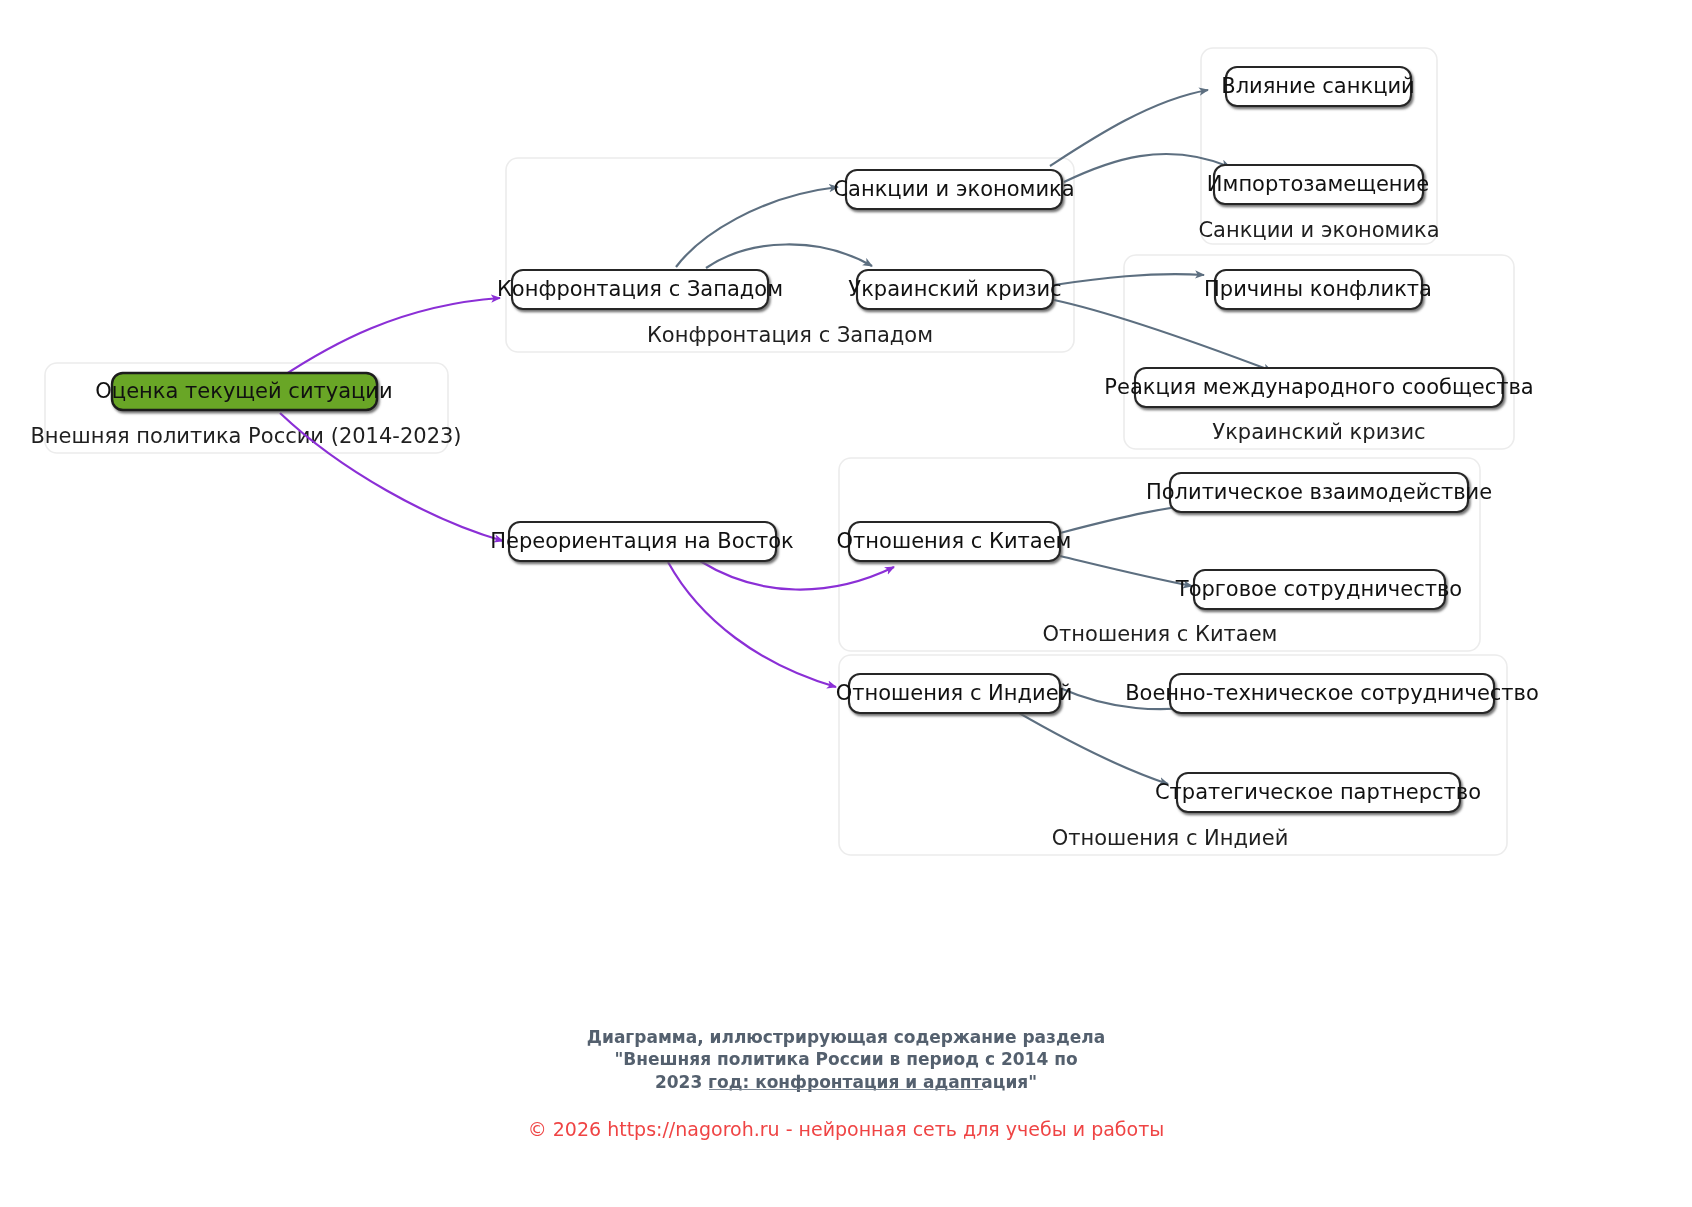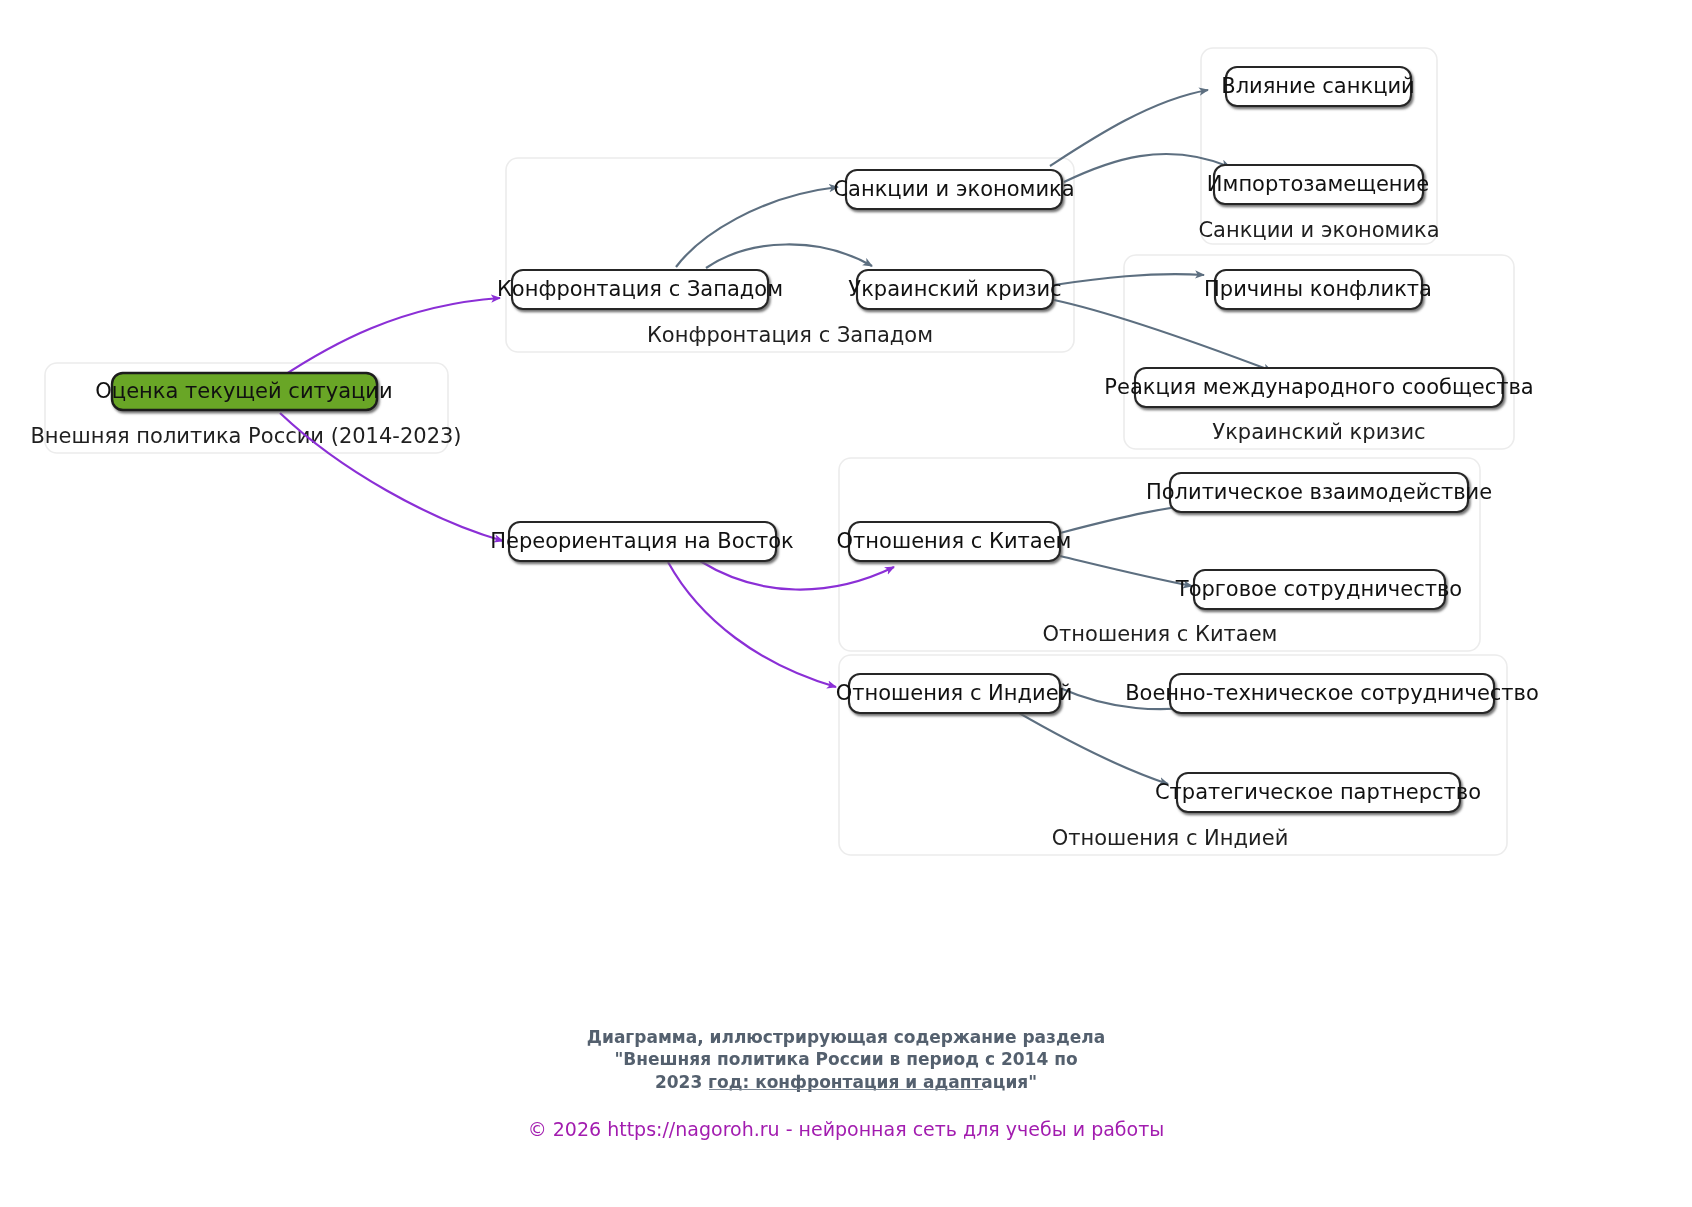--- a/index.html
+++ b/index.html
@@ -21,21 +21,21 @@
   .edge-gray{fill:none;stroke:#5d6f80;stroke-width:2.2;}
   .edge-purple{fill:none;stroke:#8b2fd6;stroke-width:2.2;}
 
   .caption{position:absolute;text-align:center;left:0;width:1692px;
            color:#54606e;font-weight:bold;font-size:17px;line-height:1.32;
            font-family:"DejaVu Sans","Liberation Sans",sans-serif;}
   #caption-block{top:1026px;}
   #caption-rule{position:absolute;left:846px;transform:translateX(-50%);
            top:1089px;width:274px;border-top:1.6px solid #7b8794;}
   #copyright{position:absolute;top:1118px;left:0;width:1692px;text-align:center;
-           color:#a21caf;font-size:19px;
+           color:#ef4444;font-size:19px;
            font-family:"DejaVu Sans","Liberation Sans",sans-serif;}
 </style>
 </head>
 <body>
 
 <div id="stage">
 
   <svg id="diagram" viewBox="0 0 1692 1207">
     <defs>
       <marker id="arrow-gray" markerWidth="11" markerHeight="11" refX="9" refY="4.2" orient="auto" markerUnits="userSpaceOnUse">

